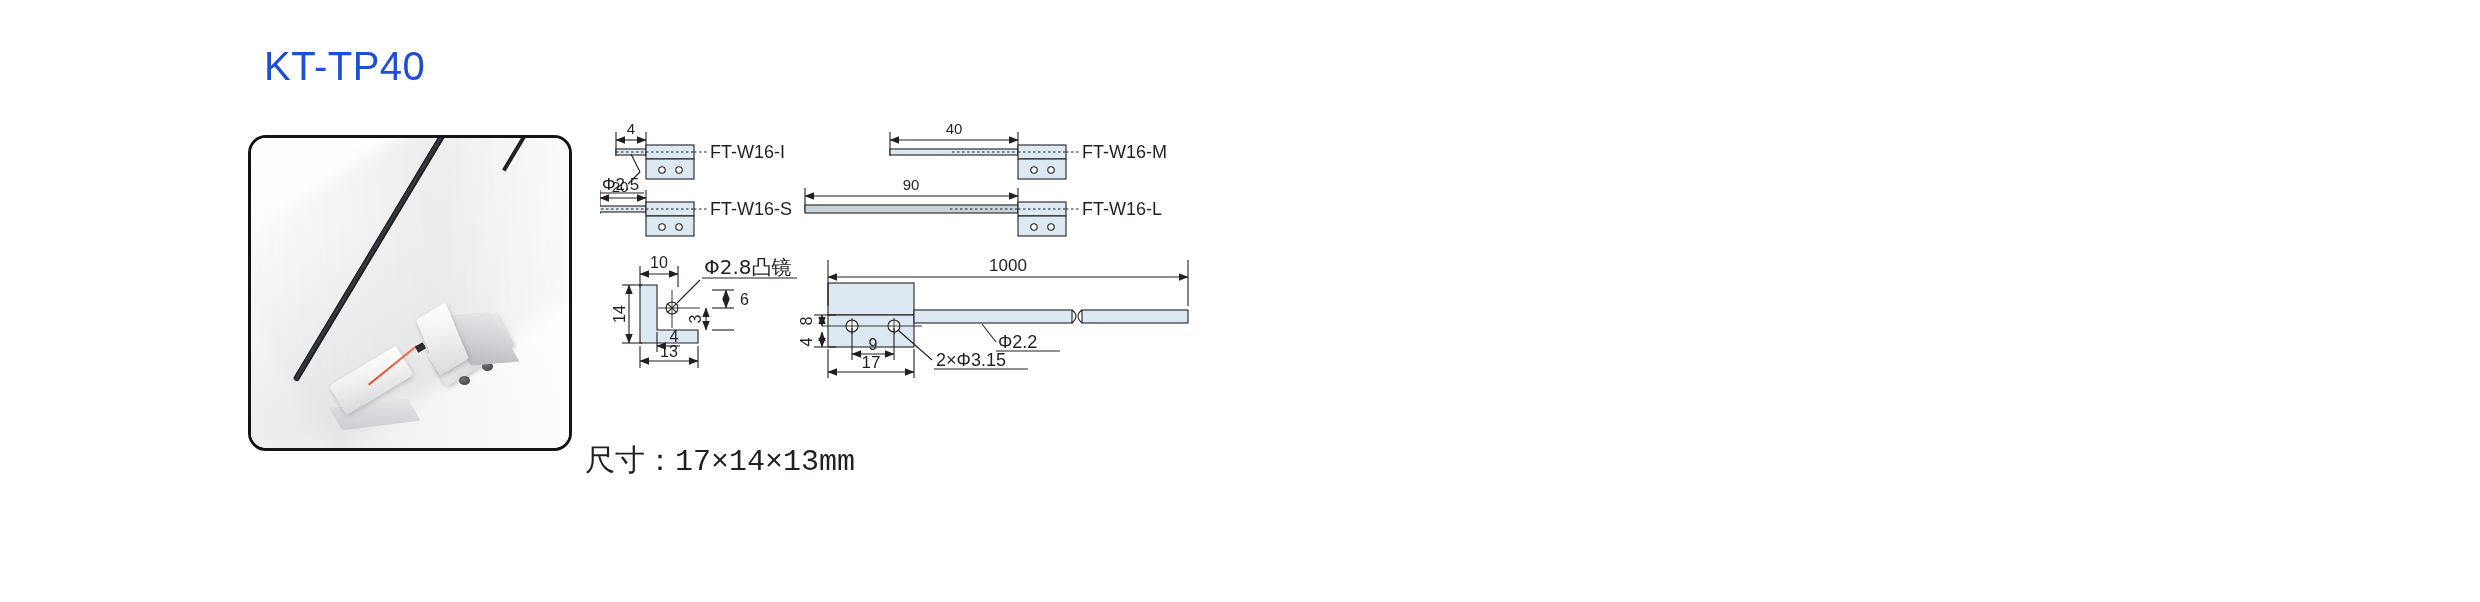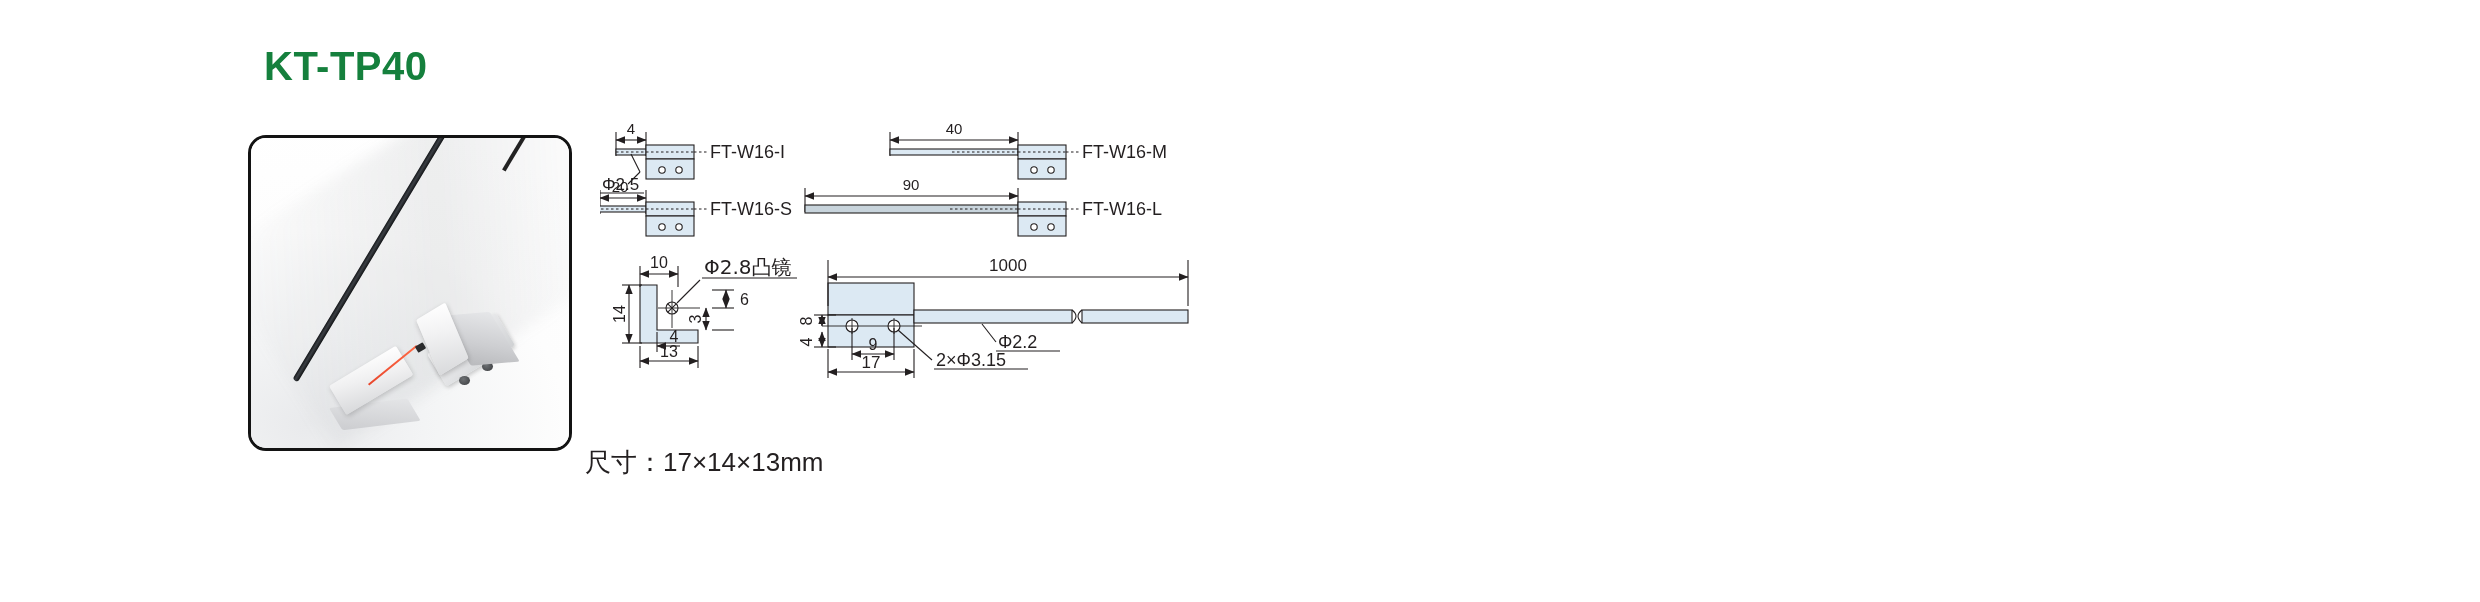--- a/index.html
+++ b/index.html
@@ -7,21 +7,21 @@
     width:2480px;height:602px;position:relative;overflow:hidden;
     font-family:"Liberation Sans","DejaVu Sans",sans-serif;
     color:#231f20;
   }
   .page{position:absolute;inset:0;background:#fff;}
 
   
   #product-title{
     position:absolute;left:264px;top:44px;
     font-size:40px;letter-spacing:0.5px;
-    color:#15803d;font-weight:700;white-space:nowrap;
+    color:#1d4ed8;font-weight:400;white-space:nowrap;
   }
 
   
   #photo-panel{
     position:absolute;left:248px;top:135px;width:318px;height:310px;
     border:3px solid #131313;border-radius:18px;background:#ffffff;overflow:hidden;
   }
   #photo-inner{position:absolute;inset:0;overflow:hidden;
     background:
       radial-gradient(130% 100% at 18% 92%, #e9eaec 0%, #f3f4f5 28%, #fdfdfd 62%, #ffffff 100%);
@@ -90,22 +90,22 @@
     transform:rotate(-39deg);transform-origin:left top;
   }
 
   
   #drawing-area{position:absolute;left:600px;top:120px;width:640px;height:300px;}
   #dwg-svg{display:block;}
 
   
   #spec-block{
     position:absolute;left:585px;top:443px;
-    font-family:Liberation Sans, sans-serif;
-    font-size:26px;line-height:38px;color:#231f20;white-space:nowrap;
+    font-family:Liberation Mono, monospace;
+    font-size:30px;line-height:38px;color:#231f20;white-space:nowrap;
   }
   #spec-block div{margin:0;padding:0;}
 </style>
 </head>
 <body>
 
 <div class="page">
 
   <div id="product-title">KT-TP40</div>
 

